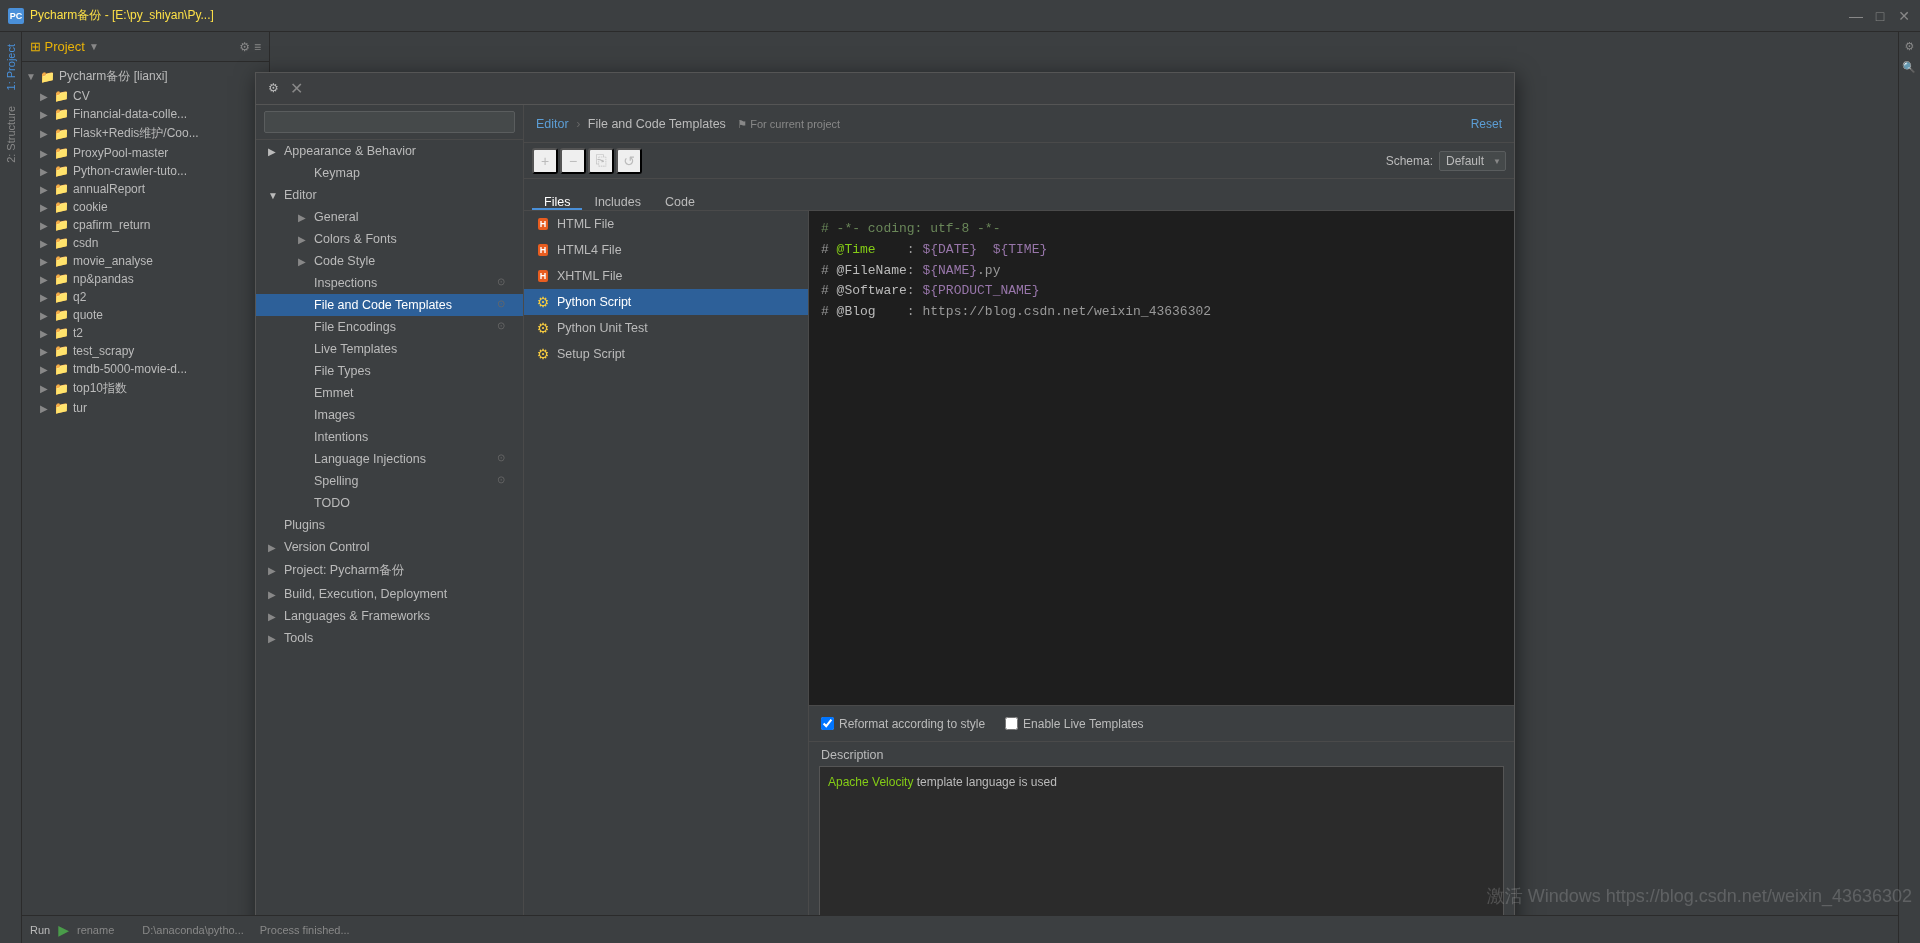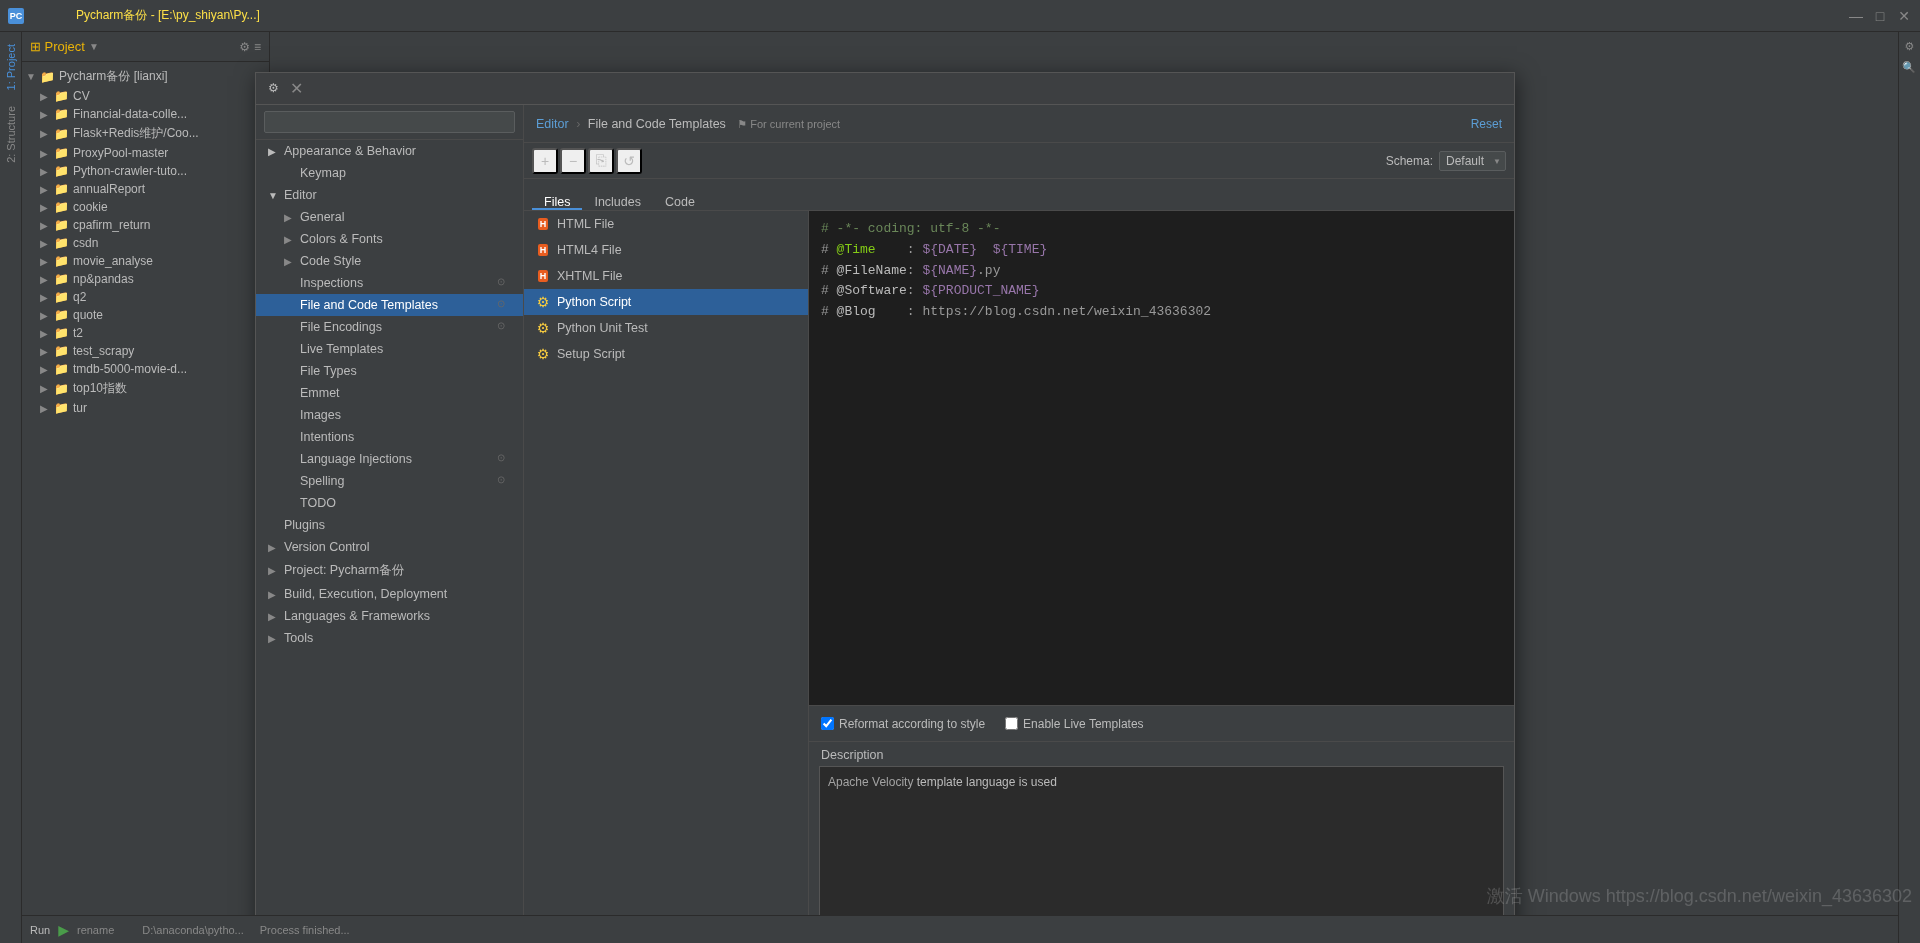--- a/index.html
+++ b/index.html
@@ -7,21 +7,20 @@
 
     
     #title-bar {
       height: 32px;
       background: #3c3f41;
       display: flex;
       align-items: center;
       padding: 0 8px;
       border-bottom: 1px solid #2b2b2b;
       position: relative;
-      gap: 46px;
     }
     #title-bar .title-icon { width: 16px; height: 16px; margin-right: 6px; background: #4a90d9; border-radius: 2px; display: flex; align-items: center; justify-content: center; font-size: 9px; color: white; font-weight: bold; }
     #title-bar .title-text { font-size: 12px; color: #fde047; }
     #title-bar .win-controls { position: absolute; right: 8px; display: flex; gap: 8px; }
     #title-bar .win-btn { width: 16px; height: 16px; display: flex; align-items: center; justify-content: center; cursor: pointer; font-size: 14px; color: #888; }
 
     
     #left-panel {
       width: 248px;
       background: #3c3f41;
@@ -117,21 +116,21 @@
       display: flex;
       align-items: center;
       padding: 4px 12px;
       cursor: pointer;
       font-size: 12.5px;
       color: #bbb;
     }
     .settings-nav-item.selected { background: #2d6099; color: white; }
     .settings-nav-item .arrow { width: 14px; font-size: 10px; color: #888; margin-right: 2px; }
     .settings-nav-item .arrow.open { color: #bbb; }
-    .settings-nav-item.indent1 { padding-left: 28px; }
+    .settings-nav-item.indent1 { padding-left: 42px; }
     .settings-nav-item .settings-icon-badge { width: 14px; height: 14px; margin-left: auto; font-size: 10px; color: #666; }
 
     
     #settings-content {
       flex: 1;
       display: flex;
       flex-direction: column;
       overflow: hidden;
       background: #3c3f41;
     }
@@ -322,21 +321,21 @@
     }
     #description-content {
       flex: 1;
       margin: 0 10px 10px;
       border: 1px solid #555;
       background: #2b2b2b;
       padding: 8px;
       font-size: 12px;
       overflow: auto;
     }
-    #description-content a { color: #a3a3a3; cursor: pointer; }
+    #description-content a { color: #84cc16; cursor: pointer; }
 
     
     #sidebar-icons-left {
       width: 22px;
       background: #3c3f41;
       border-right: 1px solid #2b2b2b;
       display: flex;
       flex-direction: column;
       align-items: center;
       padding-top: 4px;

